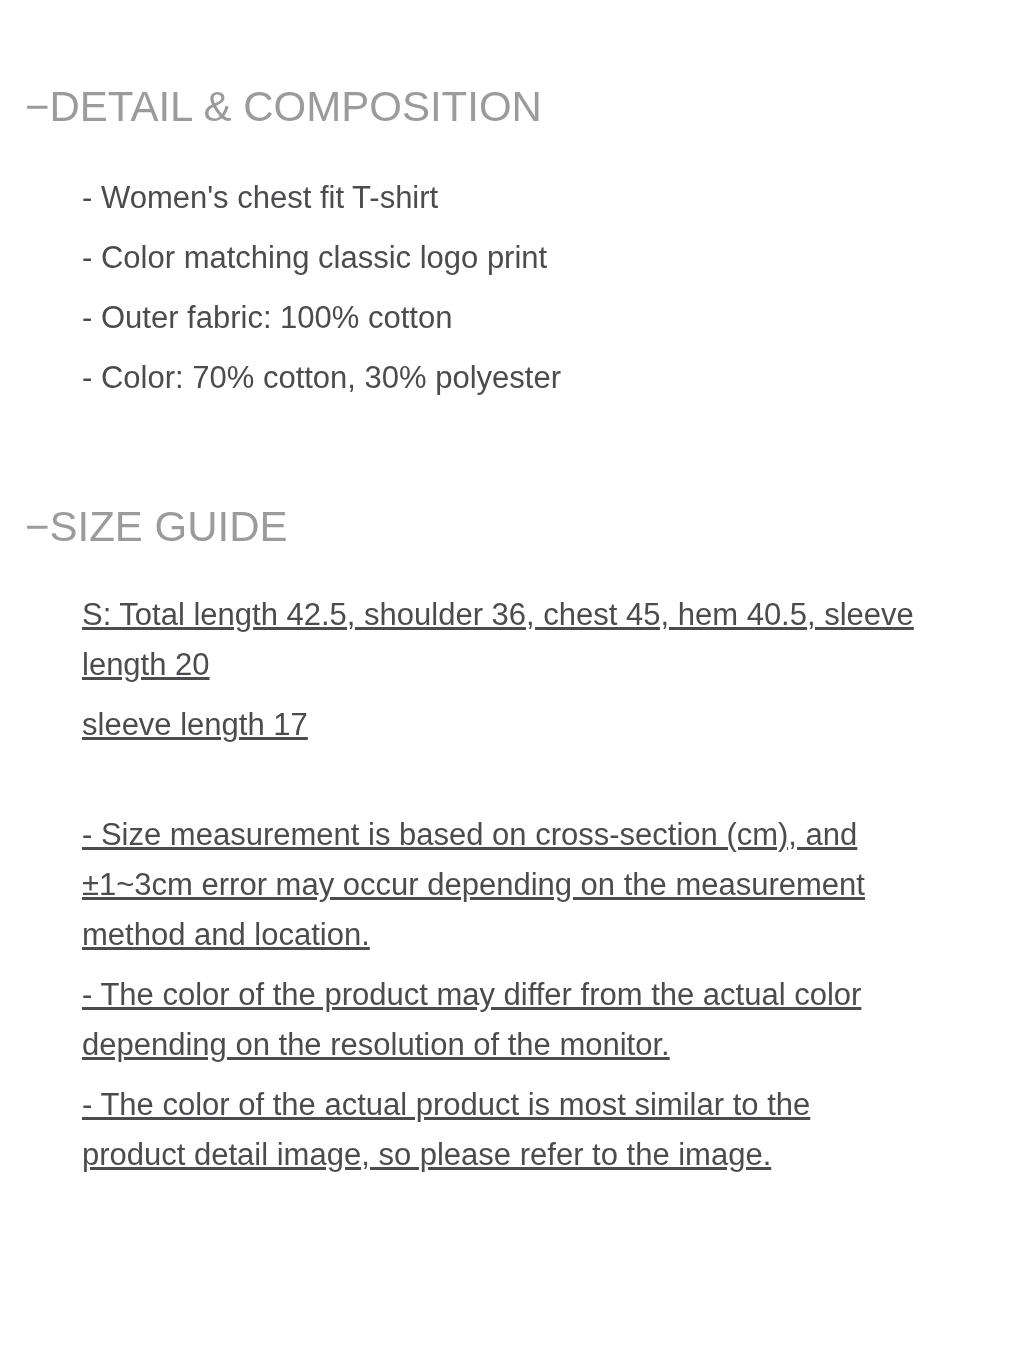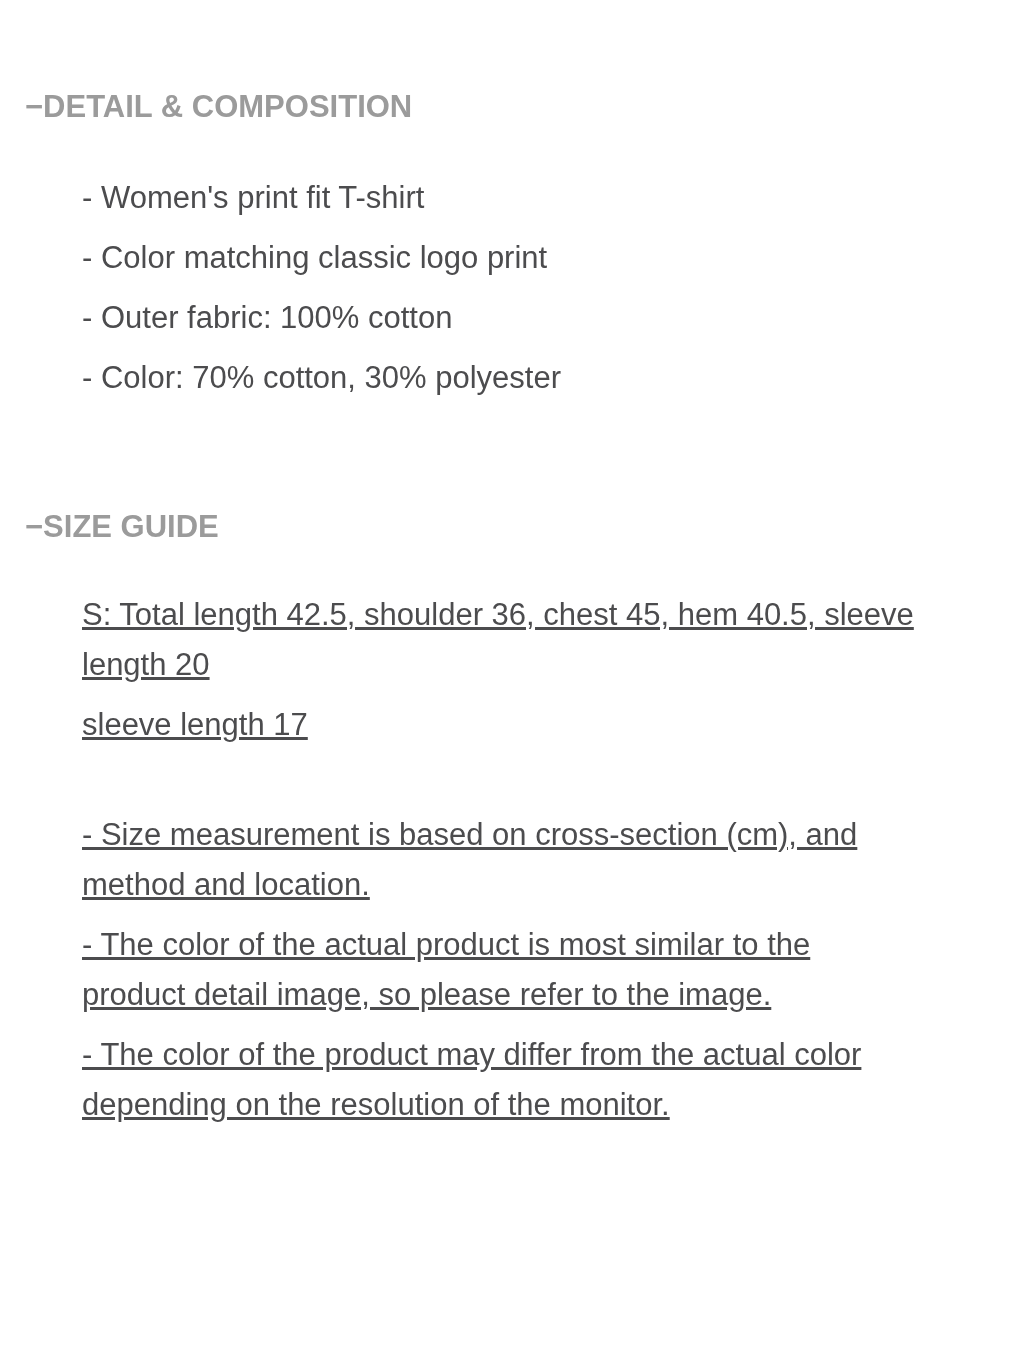--- a/index.html
+++ b/index.html
@@ -12,23 +12,23 @@
     height: 1365px;
     overflow: hidden;
     font-family: "Liberation Sans", "DejaVu Sans", sans-serif;
     -webkit-font-smoothing: antialiased;
   }
   .doc {
     padding: 90px 30px 0 25px;
   }
   .section-heading {
     margin: 0;
-    font-size: 31px;
+    font-size: 42px;
     line-height: 34px;
-    font-weight: 700;
+    font-weight: 400;
     color: var(--heading, #9b9b9b);
     white-space: nowrap;
   }
   .indent {
     margin-left: 57px;
     color: var(--body, #4c4c4e);
     font-size: 31px;
   }
   .detail-items {
     margin-top: 49px;
@@ -57,21 +57,21 @@
 </style>
 </head>
 <body>
 
 <main class="doc">
 
   <section>
     <h2 class="section-heading">−DETAIL &amp; COMPOSITION</h2>
 
     <div class="indent detail-items">
-      <div class="line">- Women's print fit T-shirt</div>
+      <div class="line">- Women's chest fit T-shirt</div>
       <div class="line">- Color matching classic logo print</div>
       <div class="line">- Outer fabric: 100% cotton</div>
       <div class="line">- Color: 70% cotton, 30% polyester</div>
     </div>
   </section>
 
   <section>
     <h2 class="section-heading size-guide-heading">−SIZE GUIDE</h2>
 
     <div class="indent size-specs">
@@ -80,26 +80,27 @@
         <span class="line" style="display:block">length 20</span>
       </p>
       <p class="para">
         <span class="line" style="display:block">sleeve length 17</span>
       </p>
     </div>
 
     <div class="indent size-notes">
       <p class="para">
         <span class="line" style="display:block">- Size measurement is based on cross-section (cm), and</span>
+        <span class="line" style="display:block">±1~3cm error may occur depending on the measurement</span>
         <span class="line" style="display:block">method and location.</span>
+      </p>
+      <p class="para">
+        <span class="line" style="display:block">- The color of the product may differ from the actual color</span>
+        <span class="line" style="display:block">depending on the resolution of the monitor.</span>
       </p>
       <p class="para">
         <span class="line" style="display:block">- The color of the actual product is most similar to the</span>
         <span class="line" style="display:block">product detail image, so please refer to the image.</span>
-      </p>
-      <p class="para">
-        <span class="line" style="display:block">- The color of the product may differ from the actual color</span>
-        <span class="line" style="display:block">depending on the resolution of the monitor.</span>
       </p>
     </div>
   </section>
 
 </main>
 
 </body></html>

